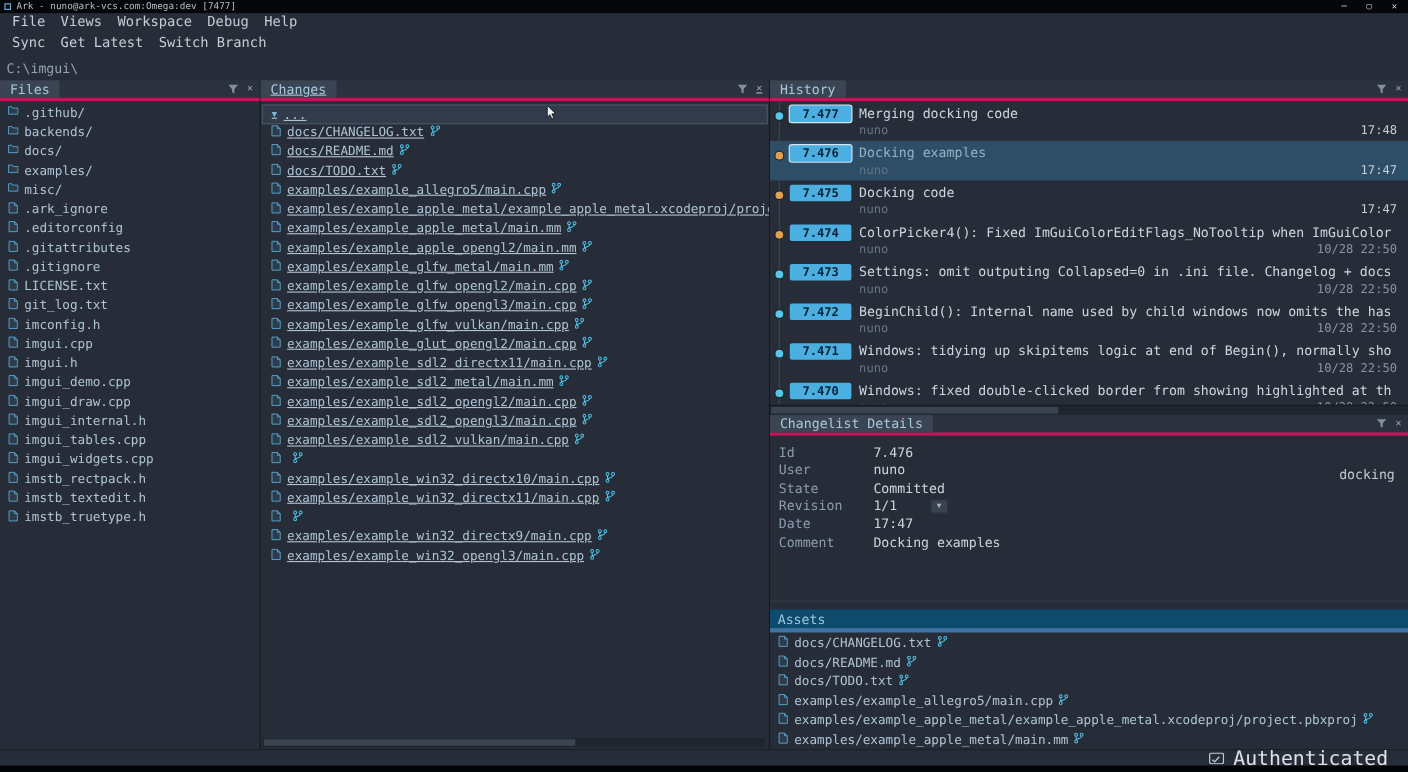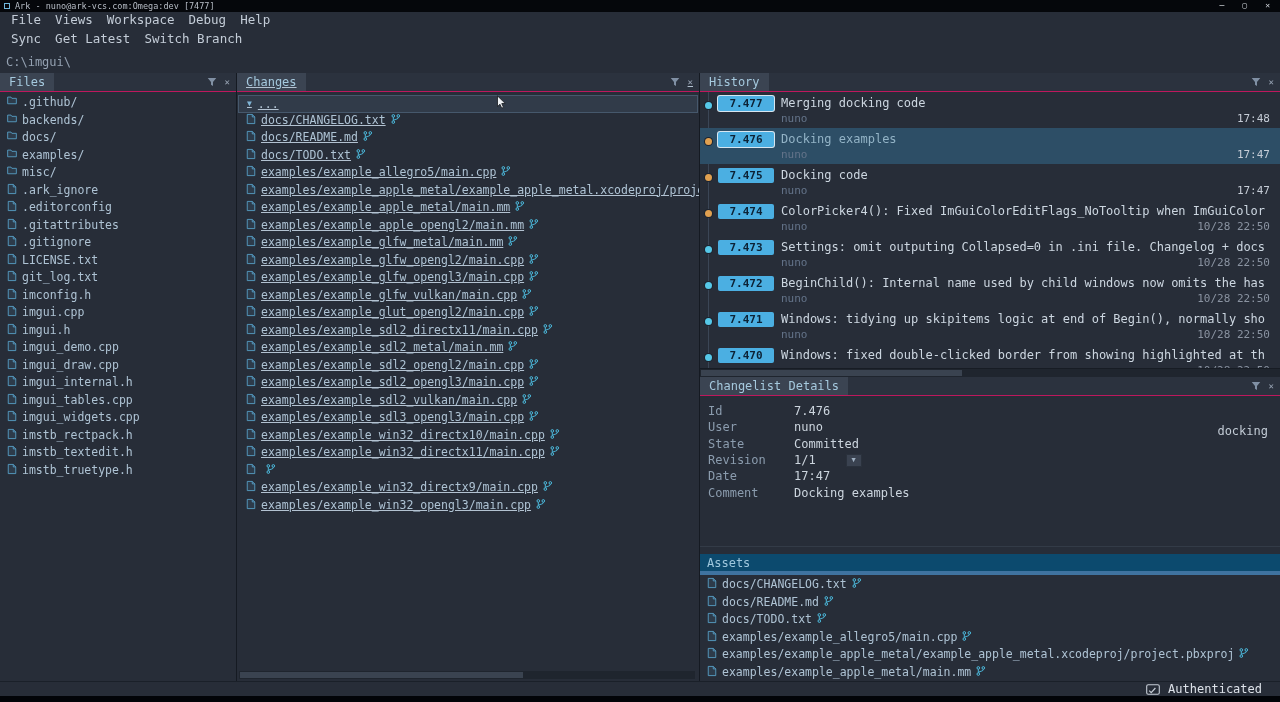--- a/index.html
+++ b/index.html
@@ -15,21 +15,21 @@
   .titlebar { height:12px; background:#05070b; display:flex; align-items:center; padding:0 4px; gap:5px; }
   .app-icon { width:6px; height:6px; border:1px solid #6fb7dd; display:inline-block; flex:none; }
   .title-text { font-size:8.5px; color:#b7bdc6; white-space:nowrap; }
   .win-controls { margin-left:auto; display:flex; gap:18px; padding-right:6px; }
   .wc { font-size:8px; color:#d4d9df; line-height:1; }
   .menubar, .toolbar { height:19px; display:flex; align-items:flex-start; padding:0 4px; }
   .menu-item, .toolbar-item { padding:0 7px; font-size:12.5px; color:#c3ccd7; white-space:nowrap; }
   .pathbar { height:23px; display:flex; align-items:center; padding:0 6px; font-size:12px; color:#94a1b1; }
   
   .main { position:absolute; top:73px; left:0; width:1280px; height:608px; display:flex; }
-  .panel-header { height:19px; background:#2b323e; display:flex; align-items:stretch; border-bottom:1px solid #be185d; flex:none; }
+  .panel-header { height:19px; background:#2b323e; display:flex; align-items:stretch; border-bottom:3px solid #be185d; flex:none; }
   .panel-tab { background:#3b4452; color:#a5c9de; font-size:12px; display:flex; align-items:center; padding:0 9px; white-space:nowrap; }
   .header-icons { margin-left:auto; display:flex; align-items:center; gap:8px; padding-right:6px; }
   .funnel-icon { width:10px; height:10px; color:#8090a4; }
   .funnel-icon path { fill:currentColor; }
   .close-icon { font-size:9px; color:#98a4b4; line-height:1; }
   
   .file-row { height:17.5px; display:flex; align-items:flex-start; padding-left:7px; white-space:pre; overflow:hidden; }
   .file-row .icon { flex:none; margin-right:5px; }
   .icon { width:10px; height:12px; color:var(--icon_blue,#5aa7d0); display:block; }
   .doc-icon .p1 { stroke:currentColor; fill:rgba(90,167,208,0.12); stroke-width:1; }
@@ -83,21 +83,21 @@
   
   .assets-section { flex:1; display:flex; flex-direction:column; min-height:0; }
   .assets-header { height:17px; display:flex; align-items:center; padding-left:7px; font-size:12px; color:#9fc7dd; background:#0c4a6e; flex:none; }
   .assets-accent { height:4px; background:#3f73a0; flex:none; }
   .assets-list { flex:1; overflow:hidden; padding-top:2px; }
   
   .statusbar { position:absolute; left:0; top:681px; width:1280px; height:15px; display:flex; align-items:center; justify-content:flex-end; gap:8px; padding-right:18px; border-top:1px solid #1a2029; }
   .auth-icon { width:14px; height:11px; flex:none; }
   .auth-icon rect { fill:none; stroke:#c6cdd6; stroke-width:1.1; }
   .auth-icon .check { fill:none; stroke:#c6cdd6; stroke-width:1.2; }
-  .status-text { font-size:12px; color:#dde2e9; }
+  .status-text { font-size:18px; color:#dde2e9; }
   .bottom-strip { position:absolute; left:0; top:696px; width:1280px; height:6px; background:#020408; }
   
   .mouse-cursor { position:absolute; left:496px; top:95px; width:11px; height:16px; z-index:99; }
   .mouse-cursor path { fill:#eef1f4; stroke:#15181d; stroke-width:0.9; }
 </style>
 </head>
 <body>
 
 <div class="titlebar">
   <span class="app-icon"></span>
@@ -624,21 +624,20 @@
                 <path d="M3 4.8v4.4 M9.5 4.8c0 2.8-4 2.2-6 3.8"></path>
               </g>
             </svg>
           </div>
 
           <div class="file-row">
             <svg class="icon doc-icon" viewBox="0 0 12 13">
               <path class="p1" d="M1.5 1h6l3 3v8H1.5z"></path>
               <path class="p2" d="M7.5 1v3h3"></path>
             </svg>
-            <span class="file-label">examples/example_sdl3_opengl3/main.cpp</span>
             <svg class="branch-icon" viewBox="0 0 13 14">
               <g>
                 <circle cx="3" cy="3" r="1.7"></circle>
                 <circle cx="9.5" cy="3" r="1.7"></circle>
                 <circle cx="3" cy="11" r="1.7"></circle>
                 <path d="M3 4.8v4.4 M9.5 4.8c0 2.8-4 2.2-6 3.8"></path>
               </g>
             </svg>
           </div>
 

